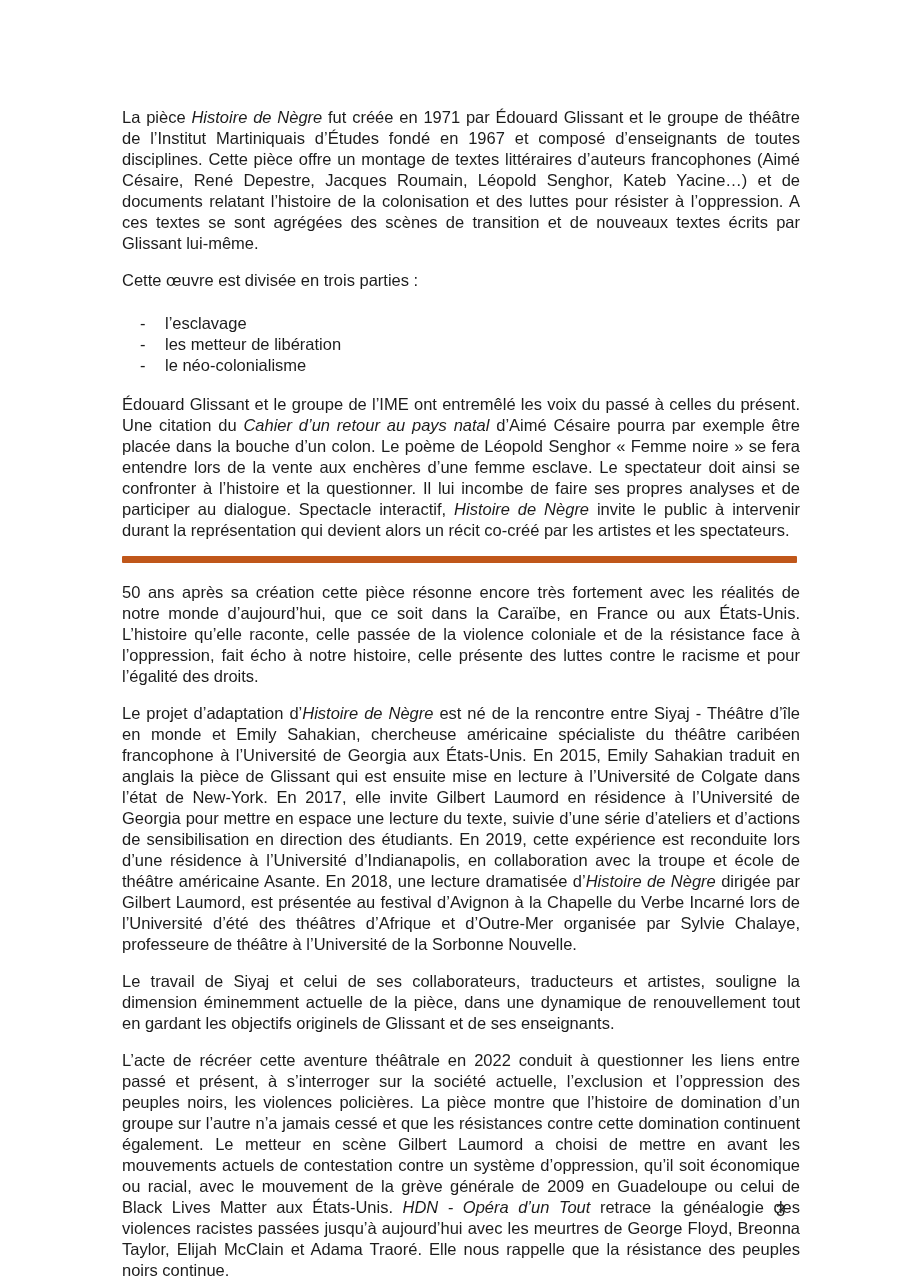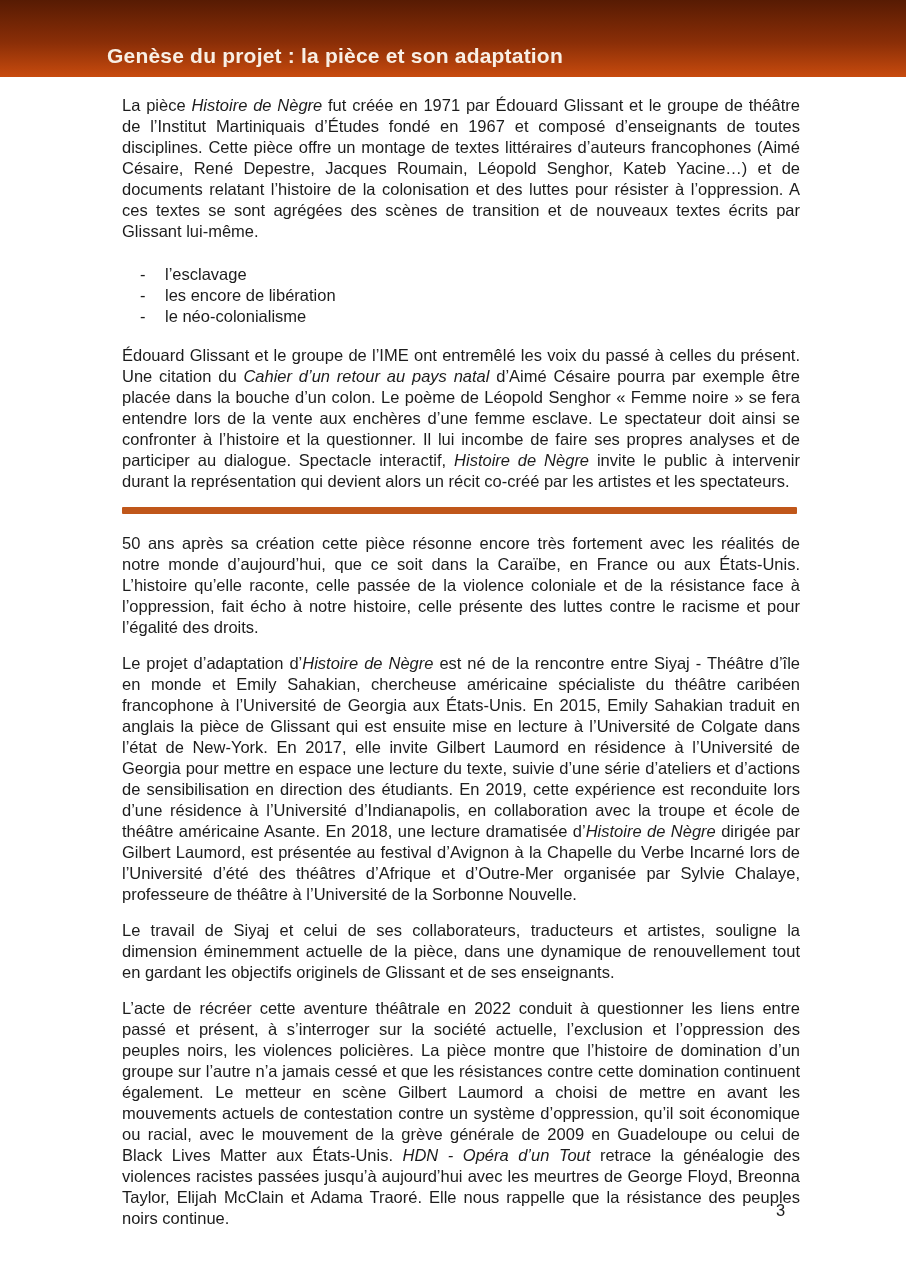--- a/index.html
+++ b/index.html
@@ -37,21 +37,21 @@
     top: 77px;
     left: 122px;
     width: 678px;
     padding-top: 14px;
     color: #1c1c1c;
   }
   .para {
     font-size: 16.5px;
     line-height: 21px;
     text-align: justify;
-    margin: 4px 0 15px 0;
+    margin: 16px 0 15px 0;
   }
   .para:last-child { margin-bottom: 0; }
   .it { font-style: italic; }
   .bd { font-weight: normal; }
   .bullet-list {
     margin: 22px 0 18px 0;
   }
   .bullet-item {
     position: relative;
     padding-left: 43px;
@@ -76,29 +76,27 @@
     top: 1201px;
     font-size: 16.5px;
     color: #1c1c1c;
   }
 </style>
 </head>
 <body>
 
 <div class="page">
 
-  <div class="header-banner">
-    <div class="section-title">Genèse du projet : la pièce et son adaptation</div>
-  </div>
 
   <div class="content" id="doc-content">
       <p class="para"><span>La pièce </span><span class="it">Histoire de Nègre</span><span> fut créée en 1971 par Édouard Glissant et le groupe de théâtre de l’Institut Martiniquais d’Études fondé en 1967 et composé d’enseignants de toutes disciplines. Cette pièce offre un montage de textes littéraires d’auteurs francophones (Aimé Césaire, René Depestre, Jacques Roumain, Léopold Senghor, Kateb Yacine…) et de documents relatant l’histoire de la colonisation et des luttes pour résister à l’oppression. A ces textes se sont agrégées des scènes de transition et de nouveaux textes écrits par Glissant lui-même.</span></p>
+      <p class="para"><span>Cette œuvre est divisée en trois parties :</span></p>
       <div class="bullet-list">
         <div class="bullet-item"><span class="bullet-dash">-</span><span>l’esclavage</span></div>
-        <div class="bullet-item"><span class="bullet-dash">-</span><span>les encore de libération</span></div>
+        <div class="bullet-item"><span class="bullet-dash">-</span><span>les metteur de libération</span></div>
         <div class="bullet-item"><span class="bullet-dash">-</span><span>le néo-colonialisme</span></div>
       </div>
       <p class="para"><span>Édouard Glissant et le groupe de l’IME ont entremêlé les voix du passé à celles du présent. Une citation du </span><span class="it">Cahier d’un retour au pays natal</span><span> d’Aimé Césaire pourra par exemple être placée dans la bouche d’un colon. Le poème de Léopold Senghor « Femme noire » se fera entendre lors de la vente aux enchères d’une femme esclave. Le spectateur doit ainsi se confronter à l’histoire et la questionner. Il lui incombe de faire ses propres analyses et de participer au dialogue. Spectacle interactif, </span><span class="it">Histoire de Nègre</span><span> invite le public à intervenir durant la représentation qui devient alors un récit co-créé par les artistes et les spectateurs.</span></p>
       <div class="section-divider"></div>
       <p class="para"><span class="bd">50 ans après sa création</span><span> cette pièce résonne encore très fortement avec les réalités de notre monde d’aujourd’hui, que ce soit dans la Caraïbe, en France ou aux États-Unis. L’histoire qu’elle raconte, celle passée de la violence coloniale et de la résistance face à l’oppression, fait écho à notre histoire, celle présente des luttes contre le racisme et pour l’égalité des droits.</span></p>
       <p class="para"><span>Le projet d’adaptation d’</span><span class="it">Histoire de Nègre</span><span> est né de la rencontre entre Siyaj - Théâtre d’île en monde et Emily Sahakian, chercheuse américaine spécialiste du théâtre caribéen francophone à l’Université de Georgia aux États-Unis. En 2015, Emily Sahakian traduit en anglais la pièce de Glissant qui est ensuite mise en lecture à l’Université de Colgate dans l’état de New-York. En 2017, elle invite Gilbert Laumord en résidence à l’Université de Georgia pour mettre en espace une lecture du texte, suivie d’une série d’ateliers et d’actions de sensibilisation en direction des étudiants. En 2019, cette expérience est reconduite lors d’une résidence à l’Université d’Indianapolis, en collaboration avec la troupe et école de théâtre américaine Asante. En 2018, une lecture dramatisée d’</span><span class="it">Histoire de Nègre</span><span> dirigée par Gilbert Laumord, est présentée au festival d’Avignon à la Chapelle du Verbe Incarné lors de l’Université d’été des théâtres d’Afrique et d’Outre-Mer organisée par Sylvie Chalaye, professeure de théâtre à l’Université de la Sorbonne Nouvelle.</span></p>
       <p class="para"><span>Le travail de Siyaj et celui de ses collaborateurs, traducteurs et artistes, souligne la dimension éminemment actuelle de la pièce, dans une dynamique de renouvellement tout en gardant les objectifs originels de Glissant et de ses enseignants.</span></p>
       <p class="para"><span>L’acte de récréer cette aventure théâtrale en 2022 conduit à questionner les liens entre passé et présent, à s’interroger sur la société actuelle, l’exclusion et l’oppression des peuples noirs, les violences policières. La pièce montre que l’histoire de domination d’un groupe sur l’autre n’a jamais cessé et que les résistances contre cette domination continuent également. Le metteur en scène Gilbert Laumord a choisi de mettre en avant les mouvements actuels de contestation contre un système d’oppression, qu’il soit économique ou racial, avec le mouvement de la grève générale de 2009 en Guadeloupe ou celui de Black Lives Matter aux États-Unis. </span><span class="it">HDN - Opéra d’un Tout</span><span> retrace la généalogie des violences racistes passées jusqu’à aujourd’hui avec les meurtres de George Floyd, Breonna Taylor, Elijah McClain et Adama Traoré. Elle nous rappelle que la résistance des peuples noirs continue.</span></p>
     </div>
 

